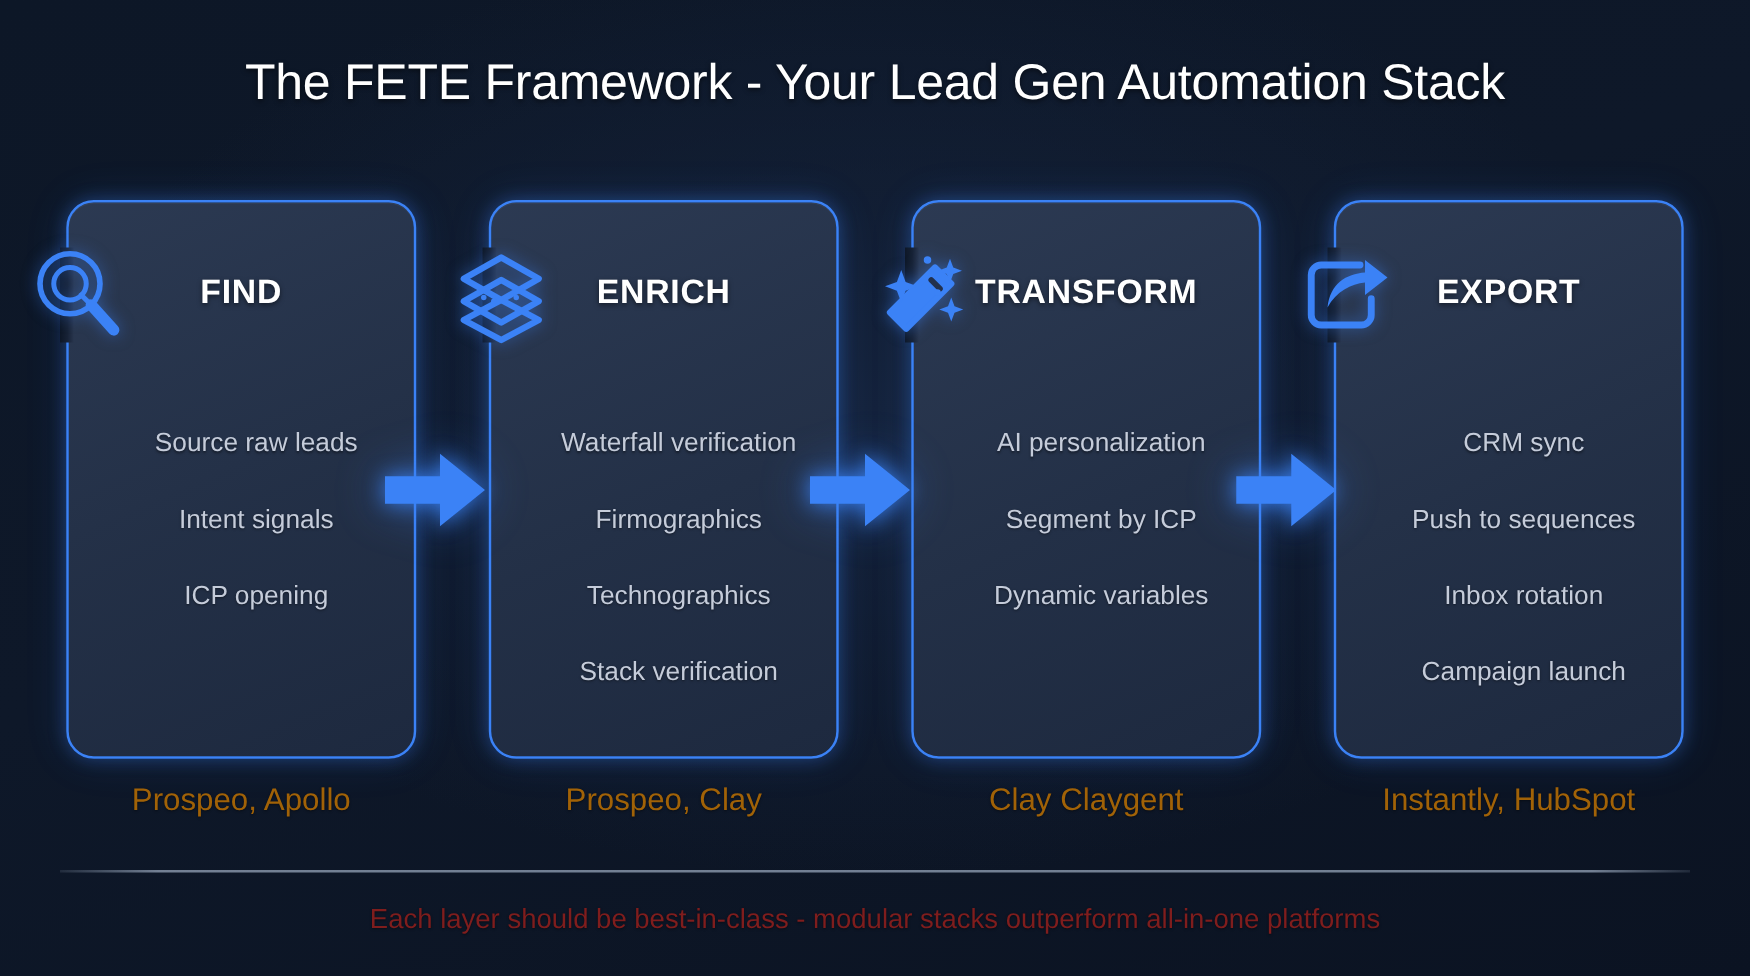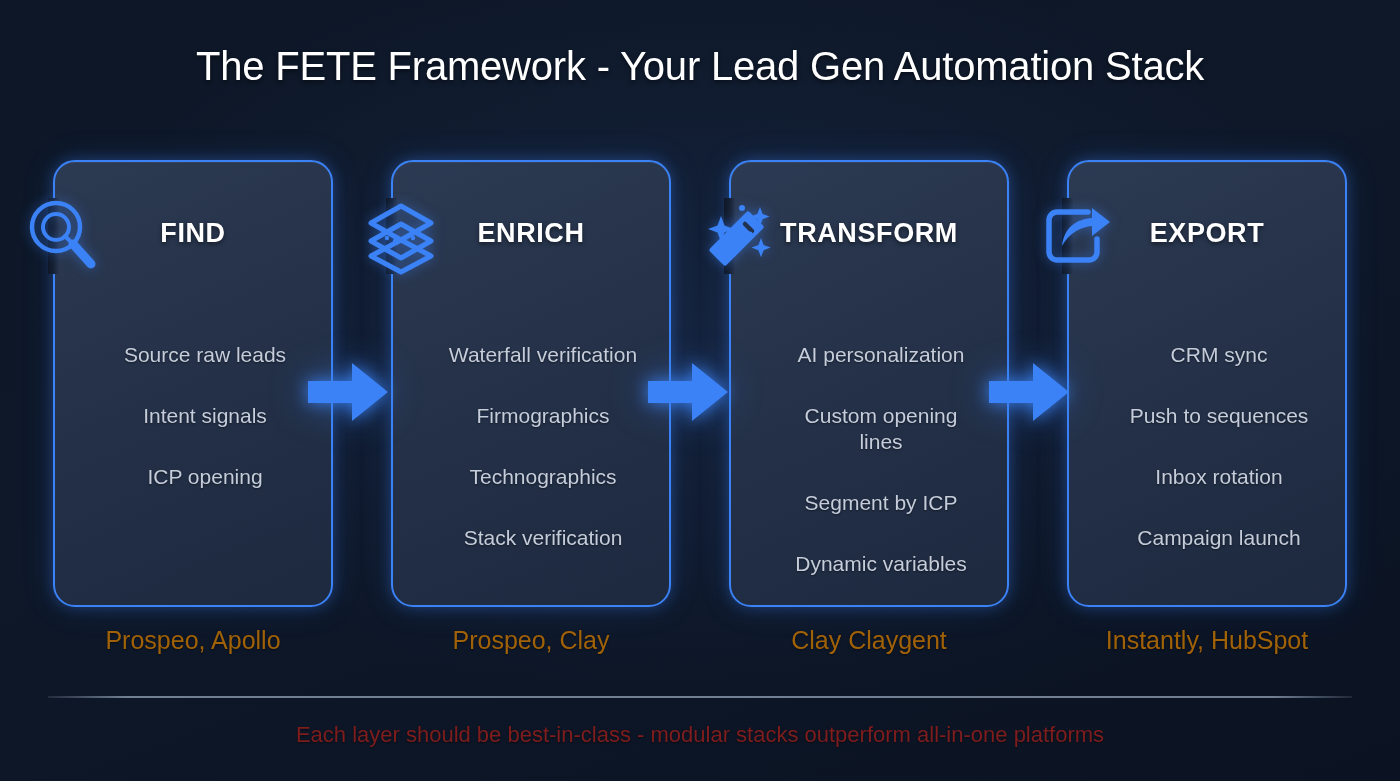--- a/index.html
+++ b/index.html
@@ -235,21 +235,20 @@
           <circle cx="54" cy="44" r="2.2" fill="#3b82f6" stroke="none"></circle>
         </svg>
       </div>
     </div>
 
     <div class="col">
       <div class="card">
         <div class="card-title">TRANSFORM</div>
         <div class="items">
           <div class="item">AI personalization</div>
-          <div class="item" style="max-width:200px;margin-left:auto;margin-right:auto;">Custom opening lines</div>
           <div class="item">Segment by ICP</div>
           <div class="item">Dynamic variables</div>
         </div>
       </div>
       <div class="border-gap"></div>
       <div class="icon">
         <svg viewBox="0 0 84 84" fill="none">
           <g stroke="#3b82f6" stroke-width="5" stroke-linecap="round" stroke-linejoin="round">
             <path d="M51 20 L64 33 L28 69 L15 56 Z" fill="#3b82f6"></path>
           </g>

